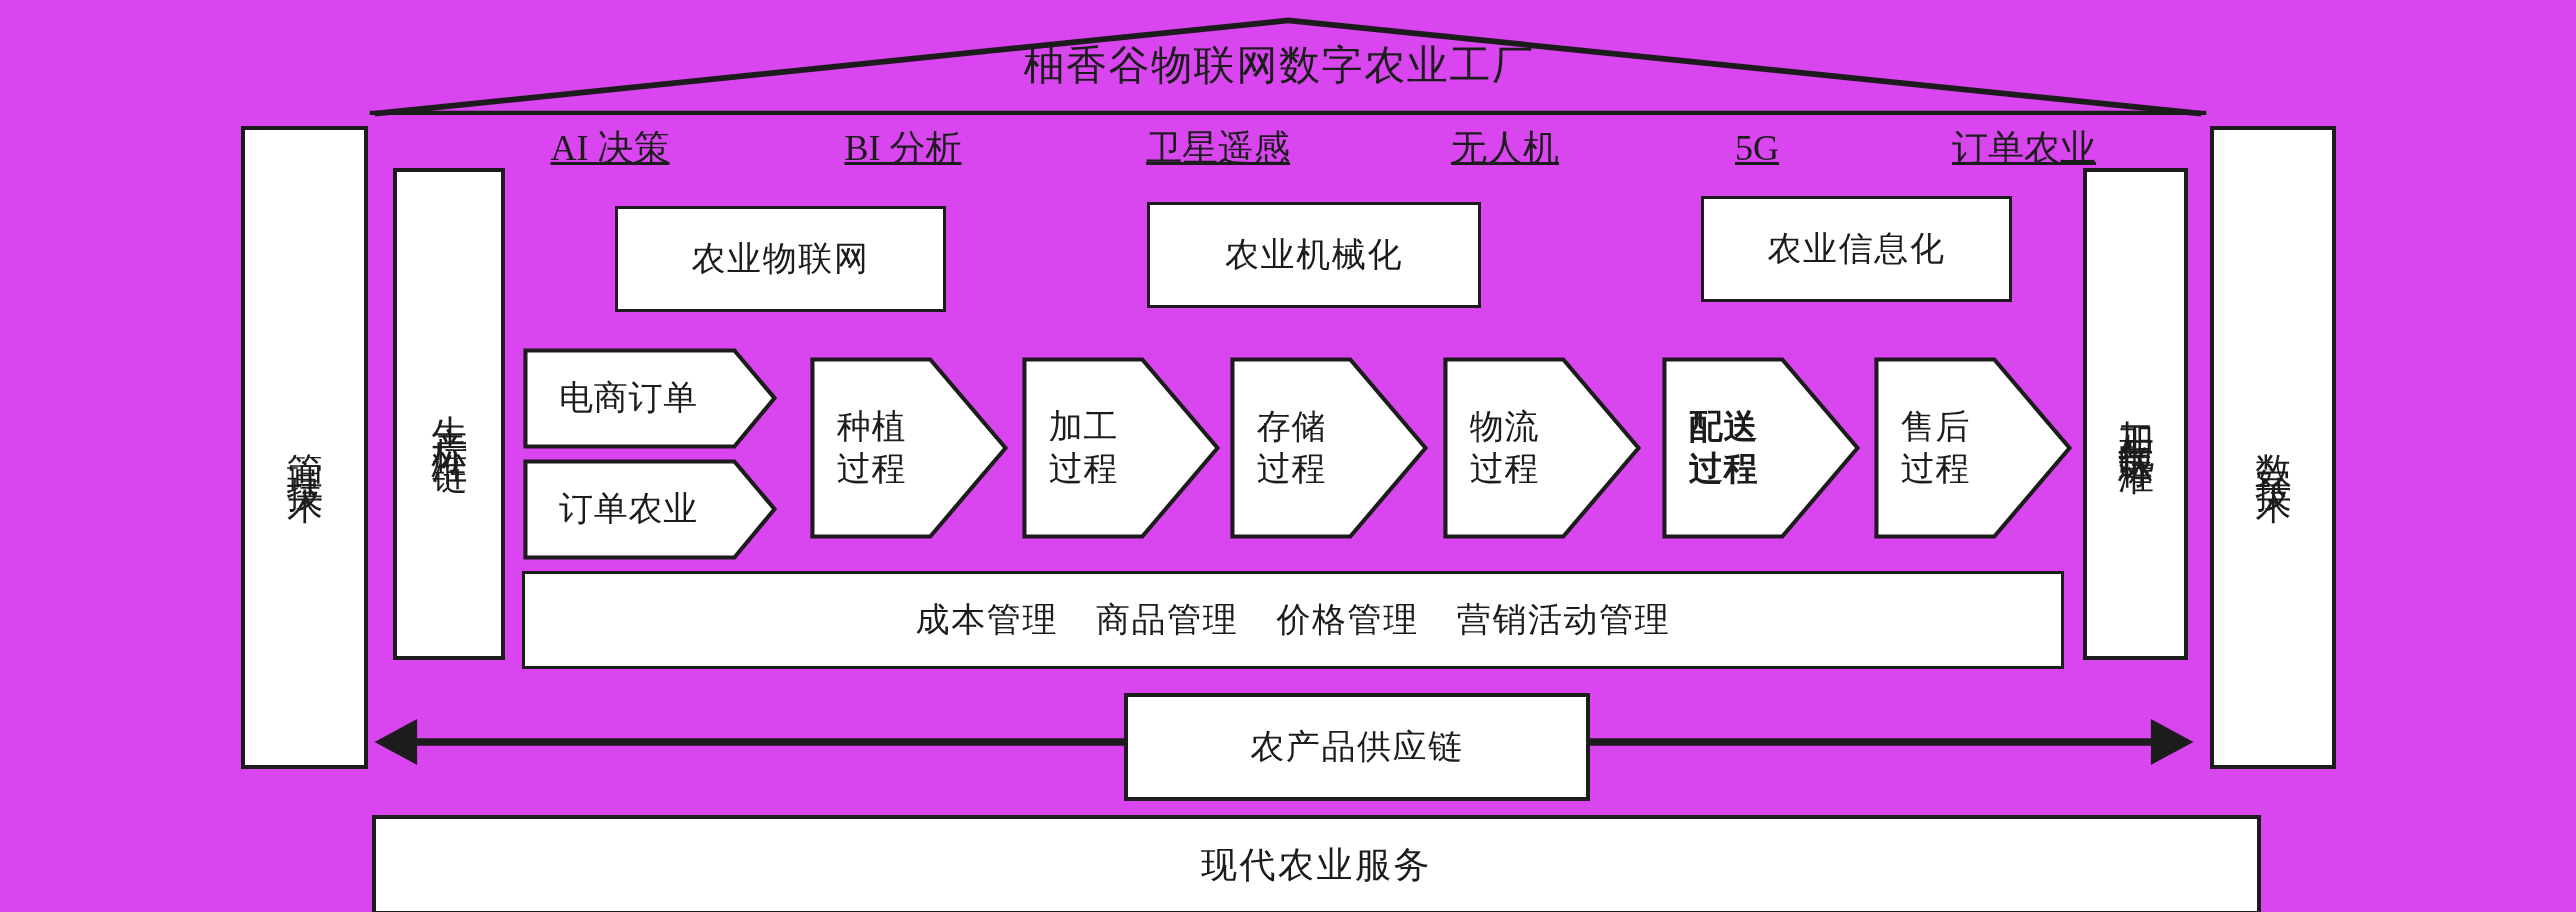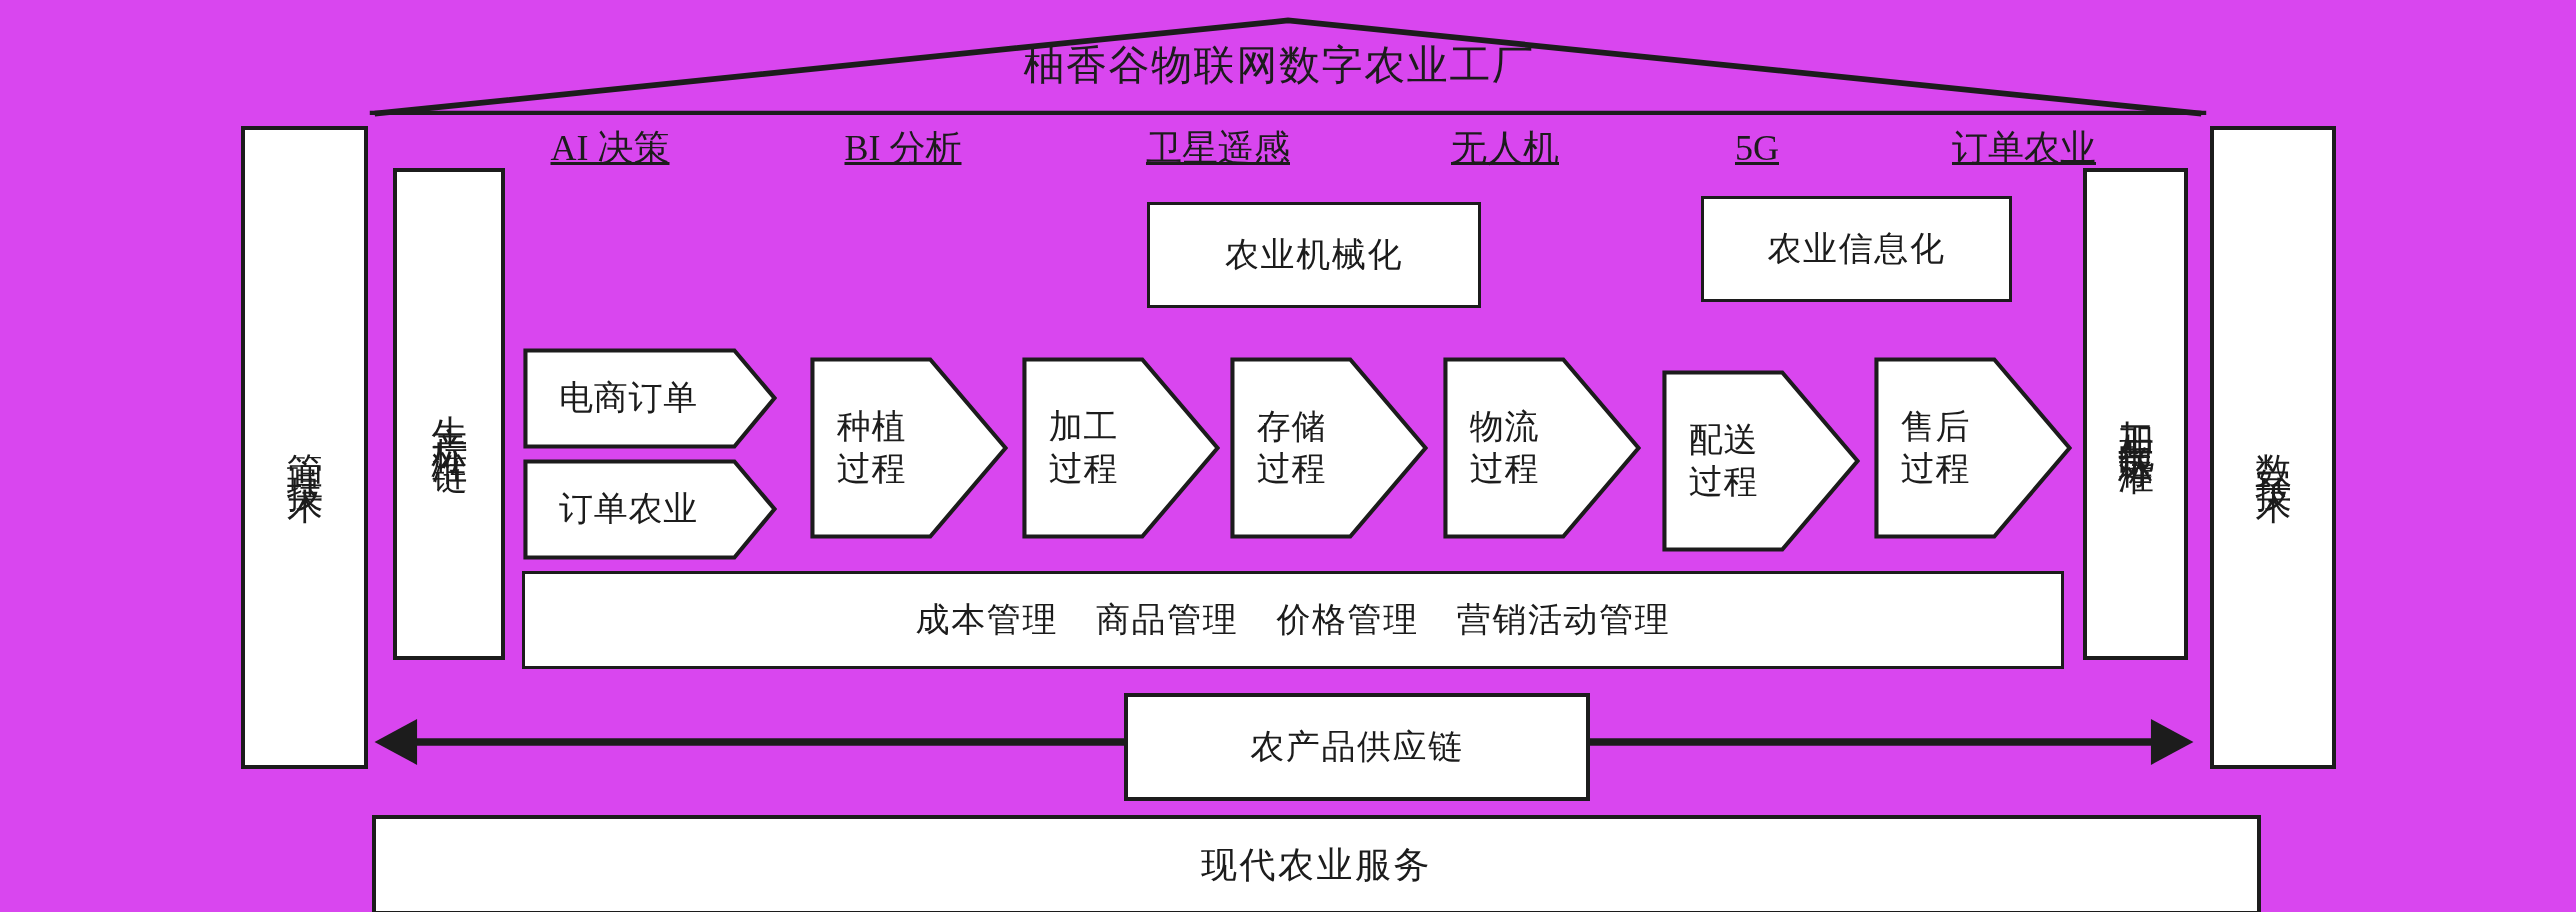--- a/index.html
+++ b/index.html
@@ -58,20 +58,23 @@
 
   <div class="abs title">柚香谷物联网数字农业工厂</div>
 
   <div class="abs tech-label" style="left:610px;">AI 决策</div>
   <div class="abs tech-label" style="left:903px;">BI 分析</div>
   <div class="abs tech-label" style="left:1218px;">卫星遥感</div>
   <div class="abs tech-label" style="left:1505px;">无人机</div>
   <div class="abs tech-label" style="left:1757px;">5G</div>
   <div class="abs tech-label" style="left:2024px;">订单农业</div>
 
+  <div class="abs cat-box" style="left:615px;  top:206px; width:325px; height:100px;">
+    <span>农业物联网</span>
+  </div>
   <div class="abs cat-box" style="left:1701px; top:196px; width:305px; height:100px;">
     <span>农业信息化</span>
   </div>
   <div class="abs cat-box" style="left:1147px; top:202px; width:328px; height:100px;">
     <span>农业机械化</span>
   </div>
 
   <div class="abs vpanel" style="left:241px;  top:126px; width:119px; height:635px;">
     <span>管理技术</span>
   </div>
@@ -119,21 +122,21 @@
     <div class="lbl">存储
 过程</div>
   </div>
   <div class="chev big" style="left:1443px; top:357px; width:198px; height:182px;">
     <svg viewBox="0 0 242 222" preserveAspectRatio="none">
       <polygon class="shape" points="3,3 147,3 239,111 147,219 3,219" stroke-width="5"></polygon>
     </svg>
     <div class="lbl">物流
 过程</div>
   </div>
-  <div class="chev big" style="left:1662px; top:370px; width:198px; height:182px;">
+  <div class="chev big" style="left:1662px; top:357px; width:198px; height:182px;font-weight:bold;">
     <svg viewBox="0 0 242 222" preserveAspectRatio="none">
       <polygon class="shape" points="3,3 147,3 239,111 147,219 3,219" stroke-width="5"></polygon>
     </svg>
     <div class="lbl">配送
 过程</div>
   </div>
   <div class="chev big" style="left:1874px; top:357px; width:198px; height:182px;">
     <svg viewBox="0 0 242 222" preserveAspectRatio="none">
       <polygon class="shape" points="3,3 147,3 239,111 147,219 3,219" stroke-width="5"></polygon>
     </svg>

